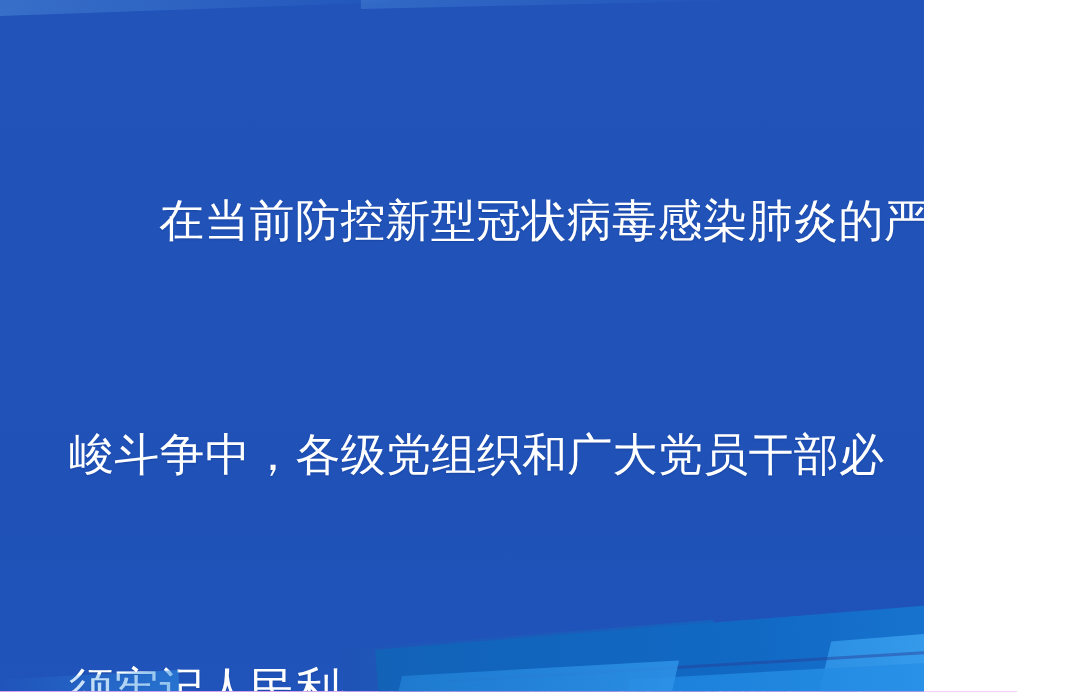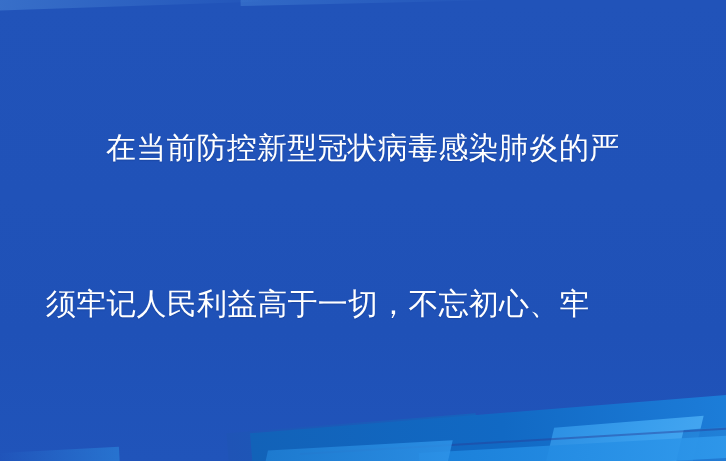--- a/index.html
+++ b/index.html
@@ -4,21 +4,21 @@
 <title>宣传图片</title>
 <style>
   html, body {
     margin: 0;
     padding: 0;
     background: #ffffff;
   }
 
   #slide {
     position: relative;
-    width: 726px;
+    width: 616px;
     height: 461px;
     overflow: hidden;
     background: #d946ef;
     font-family: "Liberation Sans", "DejaVu Sans", sans-serif;
   }
 
   
   .bg-base {
     position: absolute;
     inset: 0;
@@ -179,20 +179,21 @@
 
 <div id="slide">
 
   <div class="bg-base"></div>
 
   <div class="top-sliver-a"></div>
   <div class="top-sliver-b"></div>
 
   <div class="text-block">
     <span class="text-line indent">在当前防控新型冠状病毒感染肺炎的严</span>
+    <span class="text-line">峻斗争中，各级党组织和广大党员干部必</span>
     <span class="text-line">须牢记人民利益高于一切，不忘初心、牢</span>
     
     
     
     
     
   </div>
 
   <div class="deco">
     <div class="band band-dark"></div>

